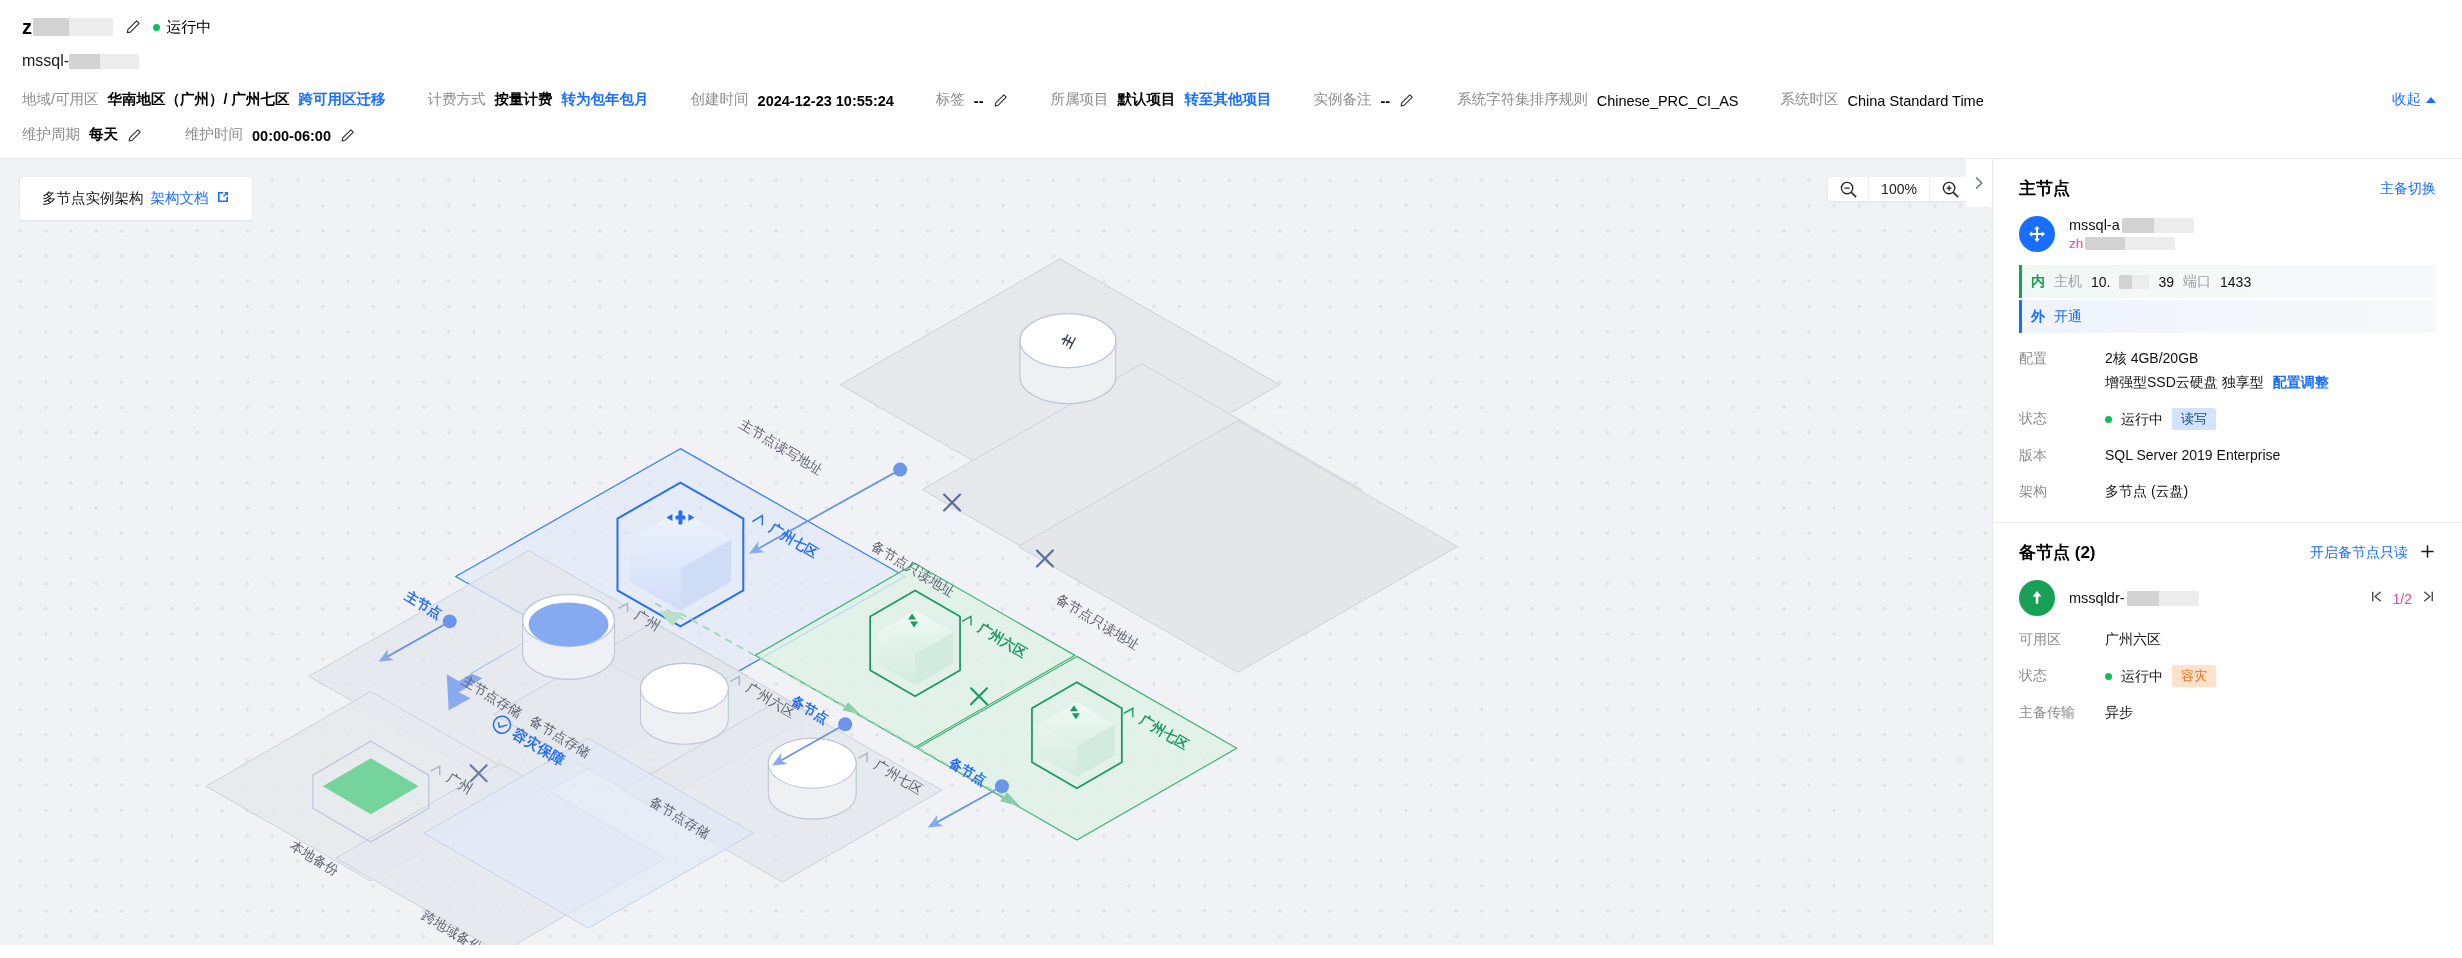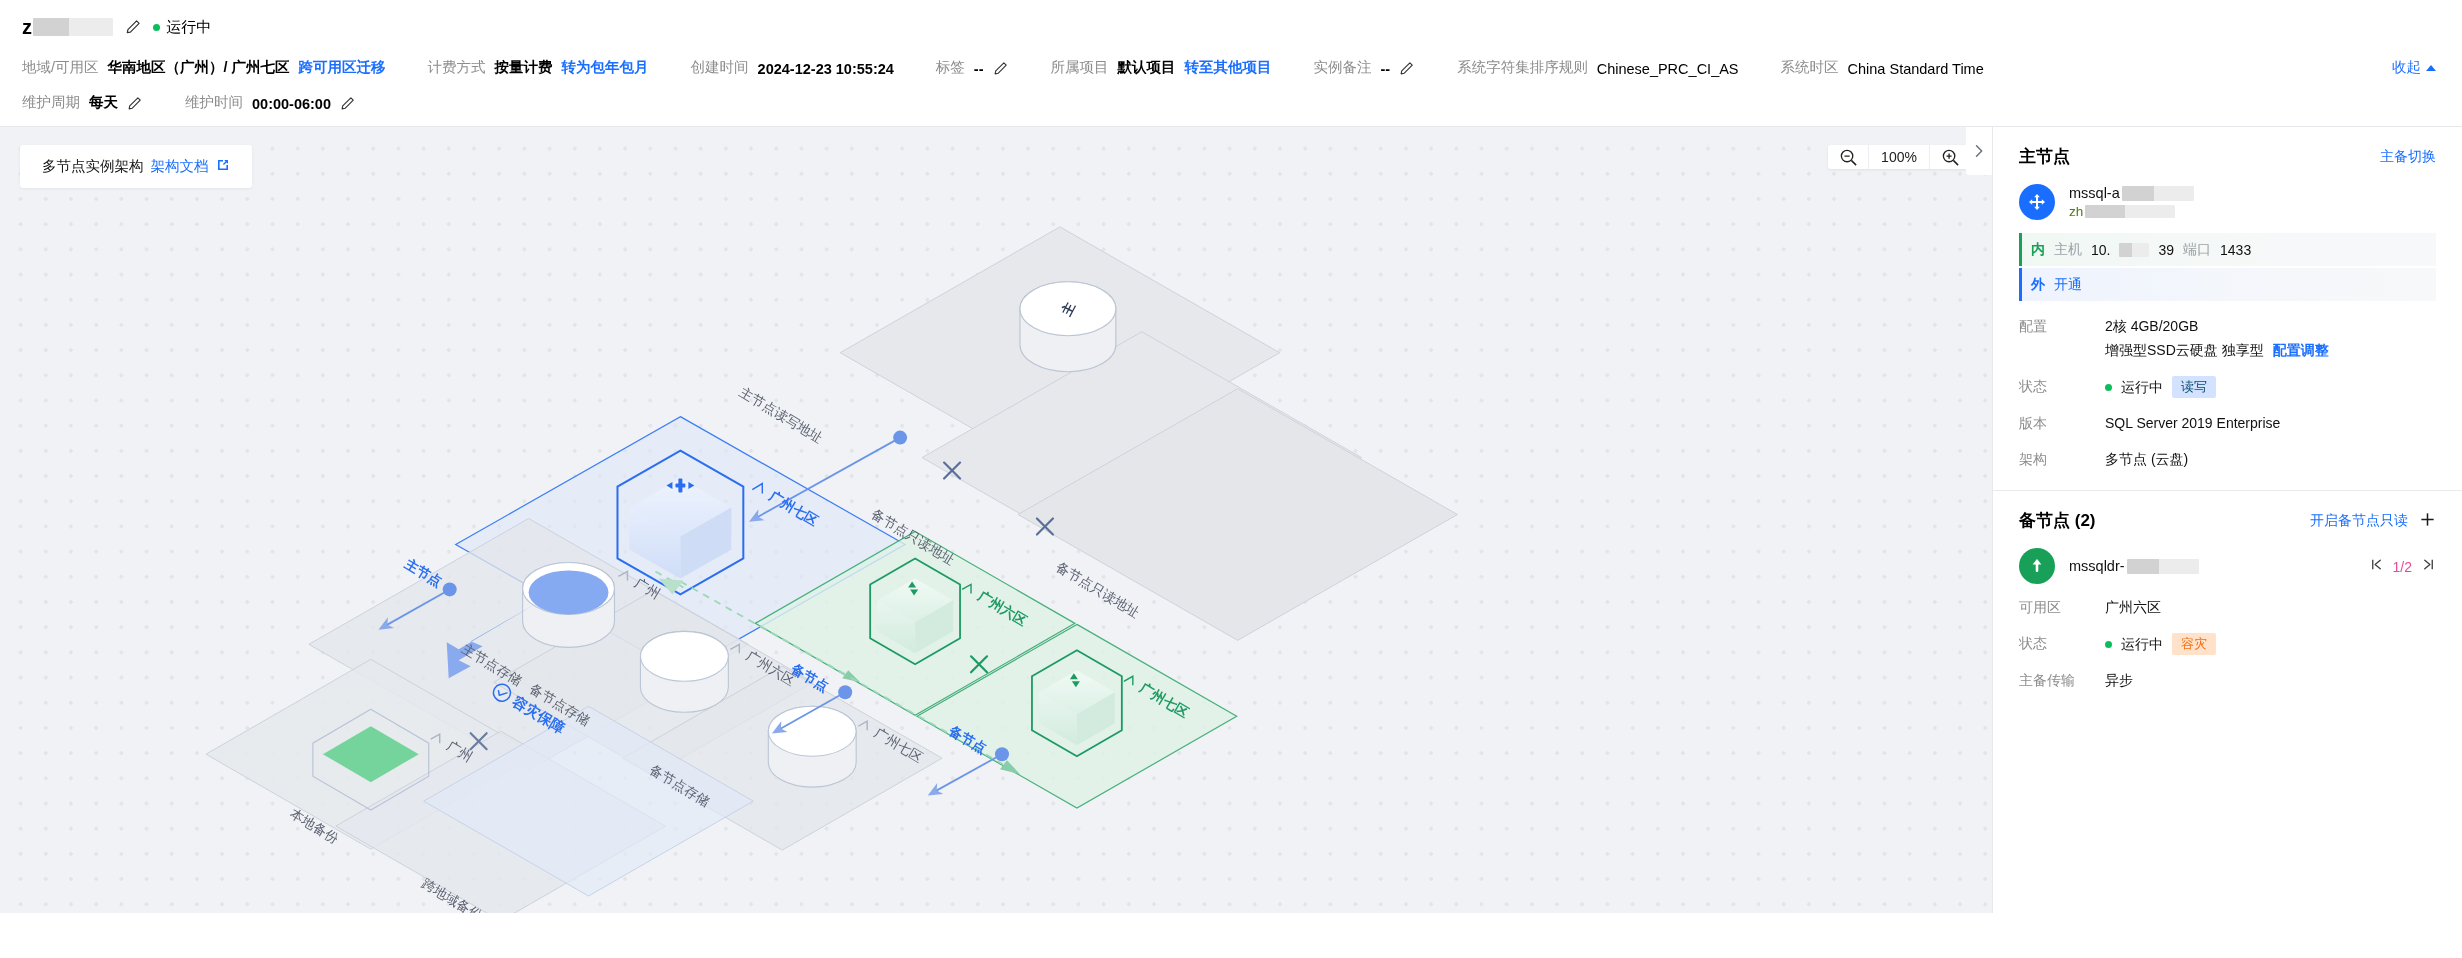--- a/index.html
+++ b/index.html
@@ -210,21 +210,21 @@
   .node-ic {
     width: 36px; height: 36px;
     border-radius: 50%;
     display: flex; align-items: center; justify-content: center;
     flex: 0 0 36px;
   }
   .node-ic.blue { background: #1a6eff; }
   .node-ic.green { background: #18a058; }
   .node-txt { display: flex; flex-direction: column; gap: 3px; font-size: 14.5px; }
   .node-txt .l1 { color: #111; display: flex; align-items: center; }
-  .node-txt .l2 { color: #4d7c0f; display: flex; align-items: center; font-size: 13.5px; }
+  .node-txt .l2 { color: #ec4899; display: flex; align-items: center; font-size: 13.5px; }
 
   .pager {
     margin-left: auto;
     display: flex; align-items: flex-end; gap: 9px;
     font-size: 14px; color: #ec4899;
   }
   .pager span { cursor: pointer; }
 
   .addr-row {
     display: flex;
@@ -284,20 +284,24 @@
     </div>
     <span class="pencil">
       <svg width="16" height="16" viewBox="0 0 16 16">
           <path d="M11.6 1.9 14.1 4.4 5.4 13.1 2.3 13.7 2.9 10.6Z" fill="none" stroke="#333" stroke-width="1.2" stroke-linejoin="round"></path>
         </svg>
     </span>
     <div class="status-run">
       <span class="dot-green"></span>
       <span>运行中</span>
     </div>
+  </div>
+  <div class="sub-name">
+    <span>mssql-</span>
+    <span class="redact sm" style="width:70px;"></span>
   </div>
 </div>
 
 <div class="info-bar">
 
   <div class="info-item">
     <span class="info-label">地域/可用区</span>
     <span class="info-value">华南地区（广州）/ 广州七区</span>
     <span class="link">跨可用区迁移</span>
   </div>

